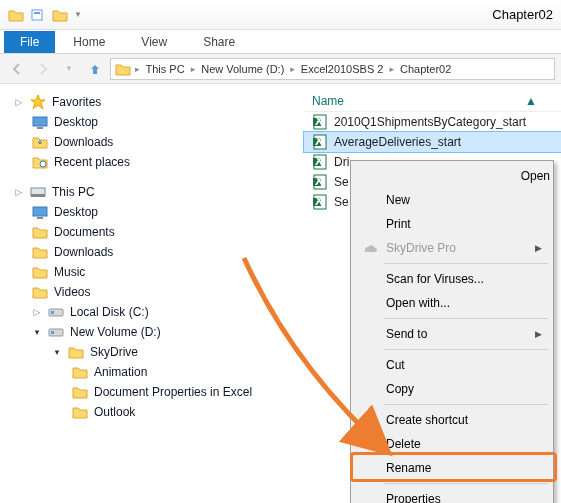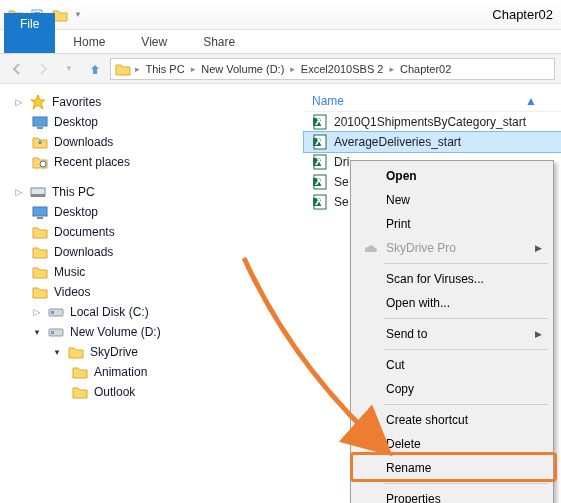--- a/index.html
+++ b/index.html
@@ -2,50 +2,50 @@
 <html><head>
 <meta charset="utf-8">
 <style>
   * { box-sizing: border-box; margin: 0; padding: 0; font-family: "Segoe UI", Tahoma, sans-serif; font-size: 12px; }
   body { width: 561px; height: 503px; background: #fff; overflow: hidden; position: relative; }
   .titlebar { height: 30px; background: linear-gradient(#fff,#f5f5f5); display:flex; align-items:center; padding: 0 8px; border-bottom:1px solid #e0e0e0; }
   .tb-left { display:flex; align-items:center; gap:6px; }
   .tb-icon { width:16px; height:14px; }
   .tb-title { margin-left:auto; font-size:13px; color:#000; }
   .ribbon-tabs { height:24px; display:flex; align-items:flex-end; padding-left:4px; gap:0; border-bottom:1px solid #d8d8d8; }
-  .file-tab { background:#1979ca; color:#fff; padding:4px 16px 22px 16px; font-size:12px; }
+  .file-tab { background:#1979ca; color:#fff; padding:4px 16px 4px 16px; font-size:12px; }
   .rtab { padding:4px 18px; color:#444; }
   .addr { height:30px; background:#f4f4f4; display:flex; align-items:center; padding:4px 6px; gap:4px; border-bottom:1px solid #e0e0e0; }
   .nav-btn { width:22px; height:22px; border-radius:3px; display:flex; align-items:center; justify-content:center; color:#aaa; }
   .nav-btn.active { color:#555; }
   .crumbs { flex:1; height:22px; border:1px solid #ccc; background:#fff; display:flex; align-items:center; padding:0 4px; overflow:hidden; }
   .crumb { padding:0 4px; color:#333; white-space:nowrap; font-size:11px; }
   .chev { color:#888; font-size:9px; padding:0 2px; }
   .crumb-icon { width:16px; height:14px; margin-right:2px; }
   .main { display:flex; height:413px; }
   .tree { width:294px; padding:8px 4px 8px 10px; overflow:hidden; border-right: 0px solid #eee; }
   .tnode { display:flex; align-items:center; height:20px; gap:6px; padding:1px 0; }
   .tw0{padding-left:4px}.tw1{padding-left:22px}.tw2{padding-left:42px}.tw3{padding-left:62px}.mt{margin-top:10px}
   .expander { width:10px; text-align:center; color:#888; font-size:9px; }
   .tlabel { color:#0f172a; }
   .list { flex:1; padding:0 0 0 10px; position:relative; }
   .col-header { height:28px; display:flex; align-items:center; border-bottom:1px solid #eee; padding-left:8px; padding-top:6px; }
-  .col-header span { color:#3b82f6; font-size:12px; }
+  .col-header span { color:#0f766e; font-size:12px; }
   .sort-arrow { width:20px; text-align:center; color:#555; font-size:9px; margin-left:auto; margin-right:20px; }
   .frow { display:flex; align-items:center; height:20px; gap:6px; padding-left:8px; }
   .frow.sel { background:#cde8ff; outline:1px solid #7abdff; }
   .xl-icon { width:16px; height:16px; position:relative; }
   .flabel { color:#222; }
   .ctxmenu { position:absolute; left:350px; top:160px; width:204px; background:#f0f0f0; border:1px solid #a0a0a0; box-shadow:3px 3px 4px rgba(0,0,0,0.25); padding:3px; }
   .mitem { height:24px; display:flex; align-items:center; padding-left:32px; position:relative; color:#000; }
   .mitem .micon { position:absolute; left:6px; width:18px; height:18px; display:flex; align-items:center; justify-content:center; }
   .mitem.disabled { color:#9a9a9a; }
   .mitem .sub { position:absolute; right:8px; font-size:9px; color:#555; }
   .msep { height:1px; background:#d0d0d0; margin:3px 2px 3px 30px; }
-  .mitem.bold { font-weight:700; }
+  .mitem.bold { font-weight:400;justify-content:flex-end; }
   .highlight { position:absolute; left:350px; top:452px; width:207px; height:30px; border:3px solid #ed7d31; border-radius:4px; pointer-events:none; }
   .arrow-svg { position:absolute; left:234px; top:248px; width:200px; height:230px; pointer-events:none; }
   .icon svg, .tb-icon svg, .crumb-icon svg, .xl-icon svg { display:block; }
 </style>
 </head>
 <body>
 
 <div class="titlebar">
   <div class="tb-left">
     <span class="tb-icon">
@@ -207,20 +207,26 @@
     <div class="tnode tw3">
         <svg width="16" height="14">
           <path d="M1 3h5l2 2h7v8H1z" fill="#ffd86b" stroke="#d9a93c"></path>
         </svg>
         <span class="tlabel">Animation</span>
       </div>
     <div class="tnode tw3">
         <svg width="16" height="14">
           <path d="M1 3h5l2 2h7v8H1z" fill="#ffd86b" stroke="#d9a93c"></path>
         </svg>
+        <span class="tlabel">Document Properties in Excel</span>
+      </div>
+    <div class="tnode tw3">
+        <svg width="16" height="14">
+          <path d="M1 3h5l2 2h7v8H1z" fill="#ffd86b" stroke="#d9a93c"></path>
+        </svg>
         <span class="tlabel">Outlook</span>
       </div>
   </div>
 
   <div class="list">
     <div class="col-header">
       <span>Name</span>
       <span class="sort-arrow">▲</span>
     </div>
     <div class="frow">

